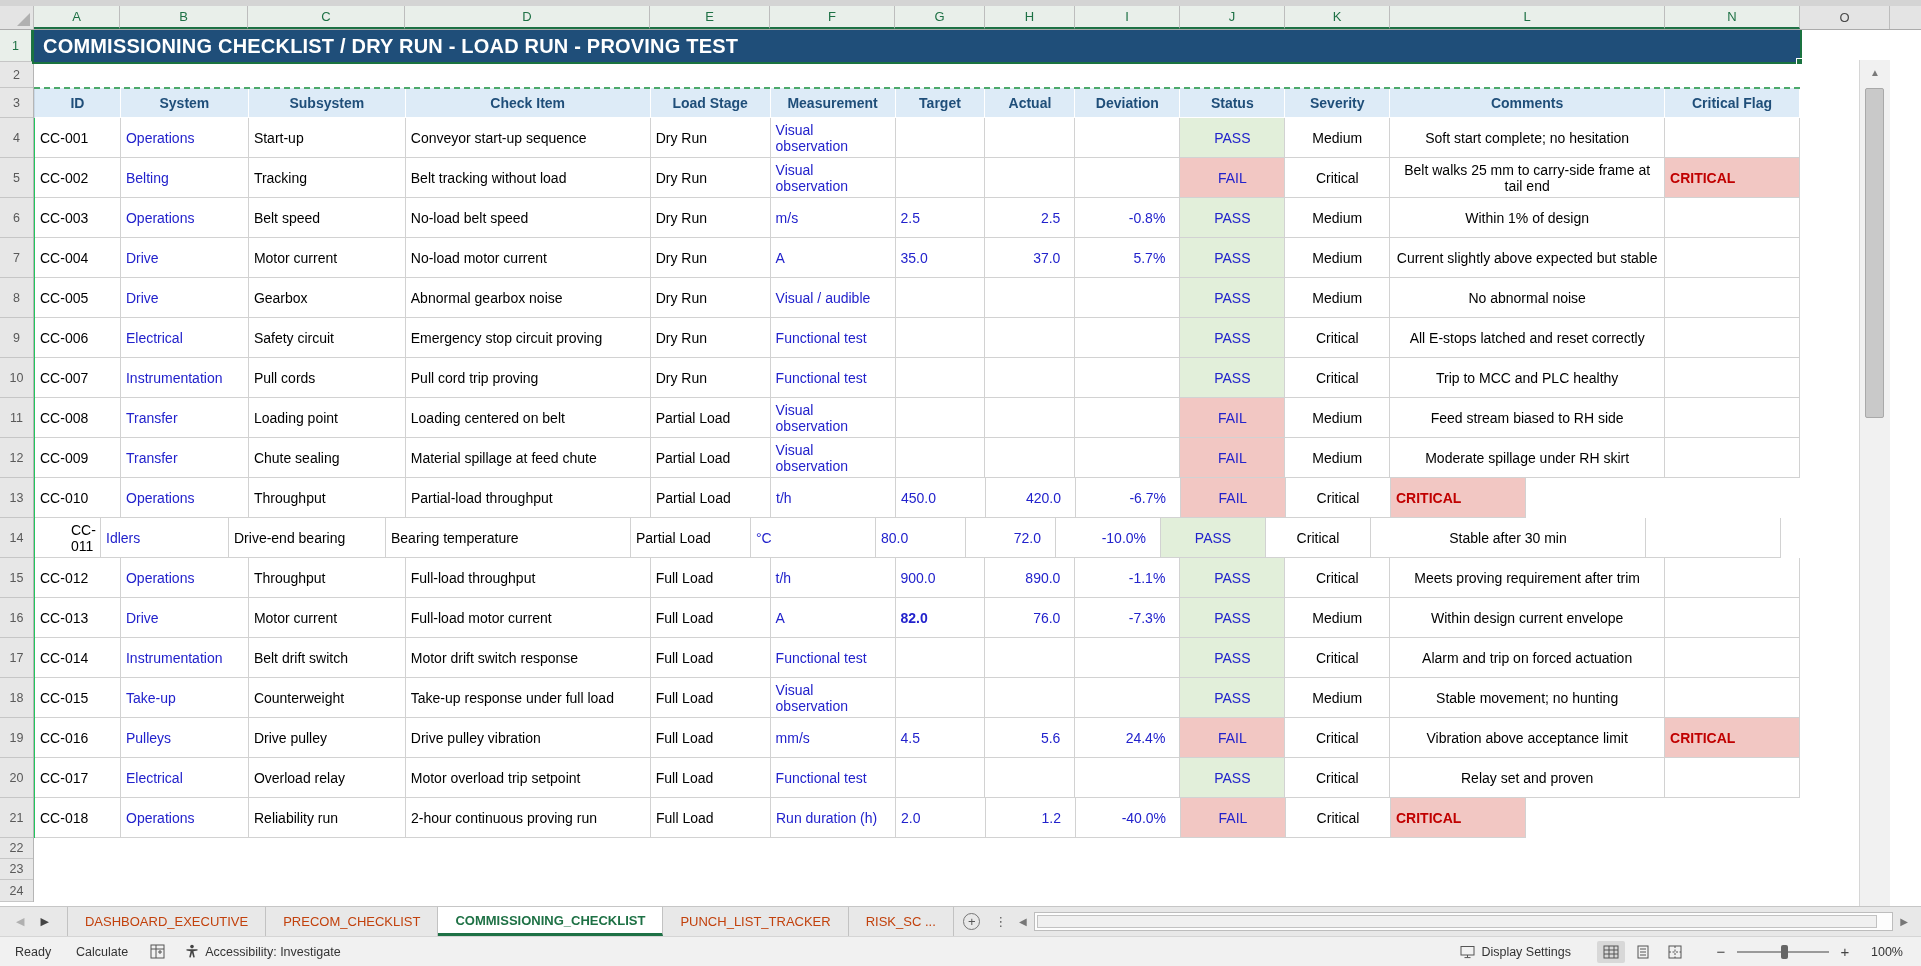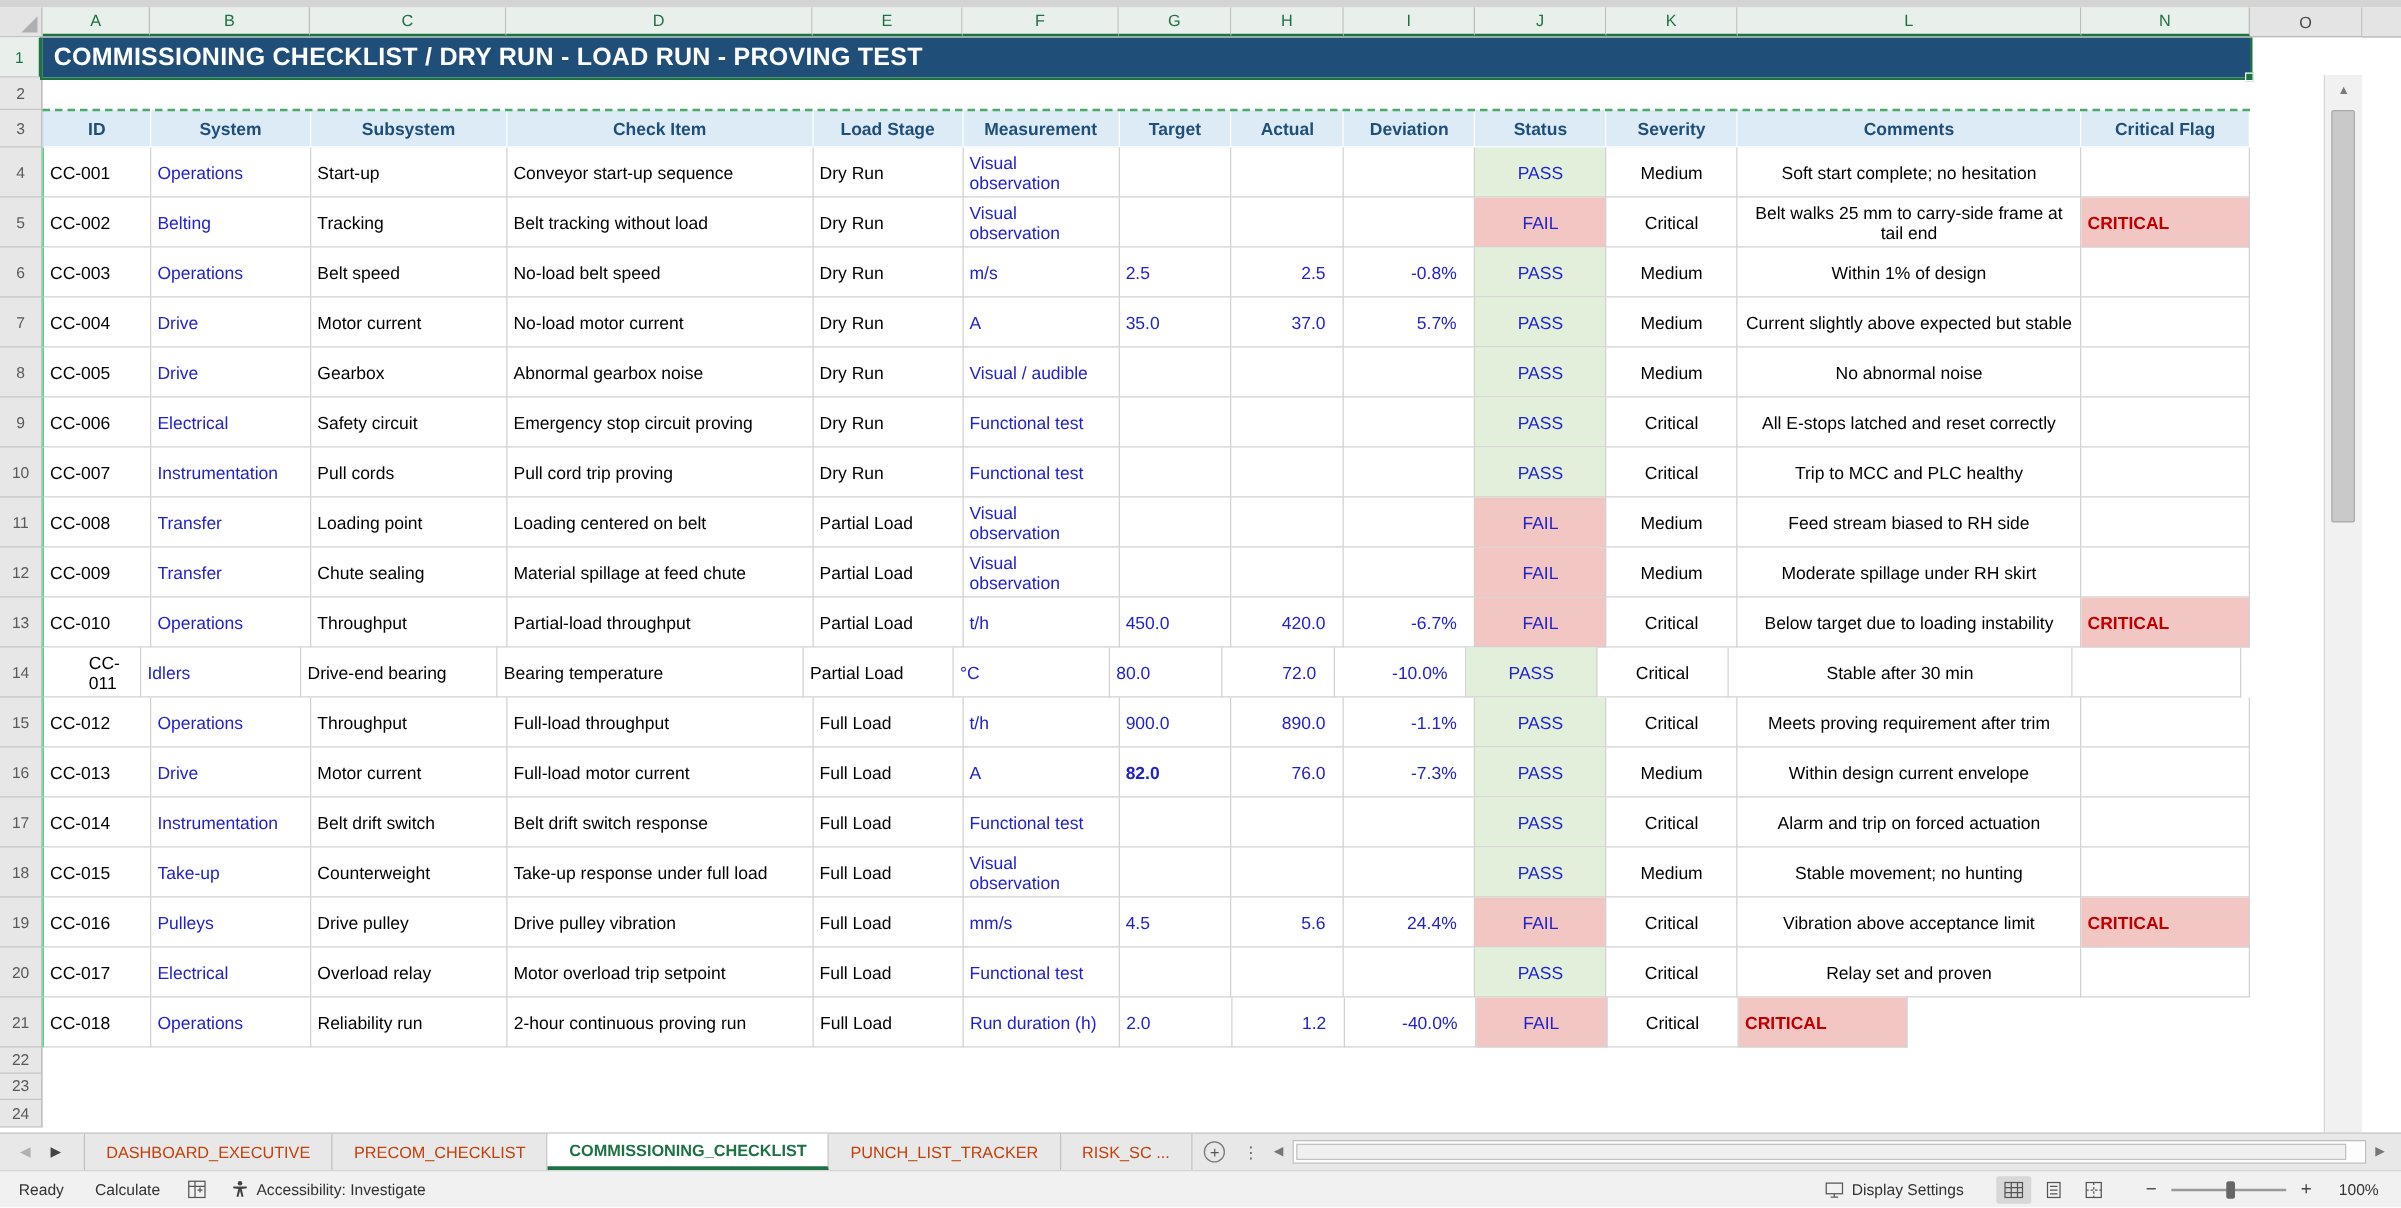--- a/index.html
+++ b/index.html
@@ -318,25 +318,24 @@
             <div class="cell al blue" style="width: 128px;">Operations</div>
             <div class="cell al" style="width: 157px;">Throughput</div>
             <div class="cell al" style="width: 245px;">Partial-load throughput</div>
             <div class="cell al" style="width: 120px;">Partial Load</div>
             <div class="cell al blue" style="width: 125px;">t/h</div>
             <div class="cell al blue" style="width: 90px;">450.0</div>
             <div class="cell ar blue" style="width: 90px;">420.0</div>
             <div class="cell ar blue" style="width: 105px;">-6.7%</div>
             <div class="cell ac status fail" style="width: 105px;">FAIL</div>
             <div class="cell ac" style="width: 105px;">Critical</div>
-            <div class="cell ac" style="width: 275px;">Below target due to loading instability</div>
             <div class="cell al critical flagged" style="width: 135px;">CRITICAL</div>
           </div>
           <div class="data-row">
-            <div class="cell al" style="width: 78px; padding-left: 36px;">CC-011</div>
+            <div class="cell al" style="width: 66px; padding-left: 36px;">CC-011</div>
             <div class="cell al blue" style="width: 128px;">Idlers</div>
             <div class="cell al" style="width: 157px;">Drive-end bearing</div>
             <div class="cell al" style="width: 245px;">Bearing temperature</div>
             <div class="cell al" style="width: 120px;">Partial Load</div>
             <div class="cell al blue" style="width: 125px;">°C</div>
             <div class="cell al blue" style="width: 90px;">80.0</div>
             <div class="cell ar blue" style="width: 90px;">72.0</div>
             <div class="cell ar blue" style="width: 105px;">-10.0%</div>
             <div class="cell ac status pass" style="width: 105px;">PASS</div>
             <div class="cell ac" style="width: 105px;">Critical</div>
@@ -370,21 +369,21 @@
             <div class="cell ar blue" style="width: 105px;">-7.3%</div>
             <div class="cell ac status pass" style="width: 105px;">PASS</div>
             <div class="cell ac" style="width: 105px;">Medium</div>
             <div class="cell ac" style="width: 275px;">Within design current envelope</div>
             <div class="cell al critical" style="width: 135px;"></div>
           </div>
           <div class="data-row">
             <div class="cell al" style="width: 86px;">CC-014</div>
             <div class="cell al blue" style="width: 128px;">Instrumentation</div>
             <div class="cell al" style="width: 157px;">Belt drift switch</div>
-            <div class="cell al" style="width: 245px;">Belt drift switch response</div>
+            <div class="cell al" style="width: 245px;">Motor drift switch response</div>
             <div class="cell al" style="width: 120px;">Full Load</div>
             <div class="cell al blue" style="width: 125px;">Functional test</div>
             <div class="cell al blue" style="width: 90px;"></div>
             <div class="cell ar blue" style="width: 90px;"></div>
             <div class="cell ar blue" style="width: 105px;"></div>
             <div class="cell ac status pass" style="width: 105px;">PASS</div>
             <div class="cell ac" style="width: 105px;">Critical</div>
             <div class="cell ac" style="width: 275px;">Alarm and trip on forced actuation</div>
             <div class="cell al critical" style="width: 135px;"></div>
           </div>

